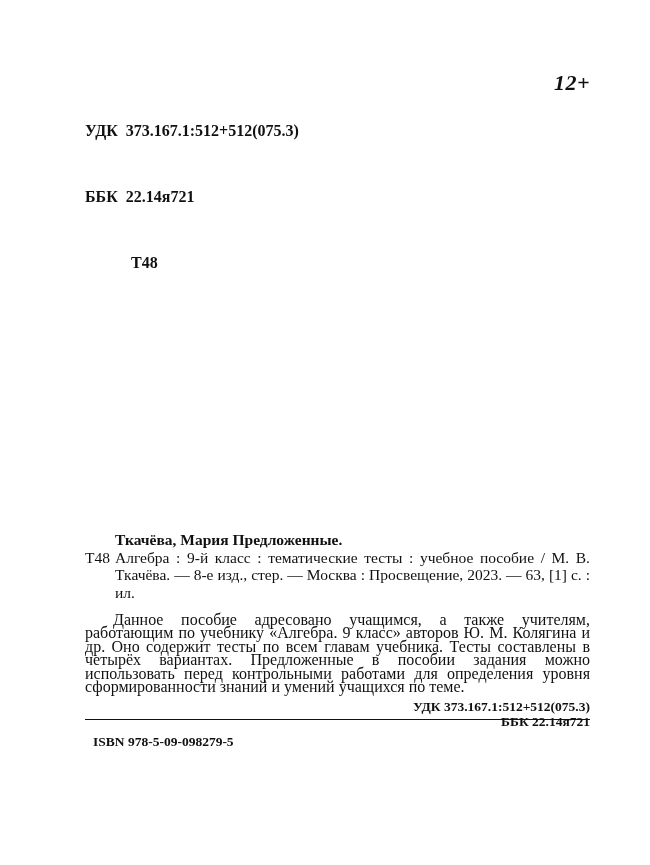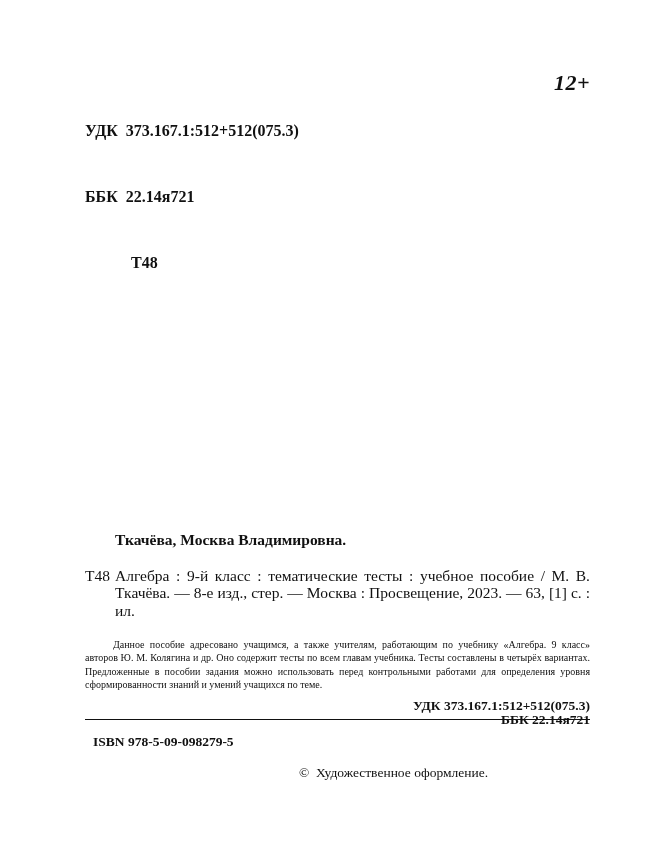--- a/index.html
+++ b/index.html
@@ -56,26 +56,25 @@
     }
     .entry { position: relative; }
     .entry-code {
       position: absolute;
       left: 0;
       top: 0;
     }
     .entry-text {
       margin-left: 30px;
       text-align: justify;
-      margin-top: 18px;
     }
     .isbn-line { padding-left: 30px; }
     .annotation {
-      margin-top: 19px;
-      font-size: 10px;
+      margin-top: 12px;
+      font-size: 16px;
       line-height: 13.4px;
       text-align: justify;
       text-indent: 28px;
     }
     .codes-right {
       margin-top: 7px;
       text-align: right;
       font-weight: bold;
       font-size: 13.5px;
       line-height: 14.5px;
@@ -121,36 +120,35 @@
 
   <div class="top-codes">
     <div>УДК  373.167.1:512+512(075.3)</div>
     <div>ББК  22.14я721</div>
     <div class="t48">Т48</div>
   </div>
 
   <div class="age-rating">12+</div>
 
   <div class="biblio">
-    <p class="author">Ткачёва, Москва Владимировна.</p>
+    <p class="author">Ткачёва, Мария Предложенные.</p>
     <div class="entry">
       <span class="entry-code">Т48</span>
       <p class="entry-text">Алгебра : 9-й класс : тематические тесты : учебное пособие / М. В. Ткачёва. — 8-е изд., стер. — Москва : Просвещение, 2023. — 63, [1] с. : ил.</p>
     </div>
     <p class="annotation">Данное пособие адресовано учащимся, а также учителям, работающим по учебнику «Алгебра. 9 класс» авторов Ю. М. Колягина и др. Оно содержит тесты по всем главам учебника. Тесты составлены в четырёх вариантах. Предложенные в пособии задания можно использовать перед контрольными работами для определения уровня сформированности знаний и умений учащихся по теме.</p>
     <div class="codes-right">
       <div>УДК 373.167.1:512+512(075.3)</div>
       <div>ББК 22.14я721</div>
     </div>
   </div>
 
   <hr class="divider">
 
   <div class="footer">
     <div class="footer-isbn">ISBN 978-5-09-098279-5</div>
     <div class="copyright-block">
-      <div>©  Художественное оформление.</div>
       
       
     </div>
   </div>
 
 </div>
 
 </body></html>

